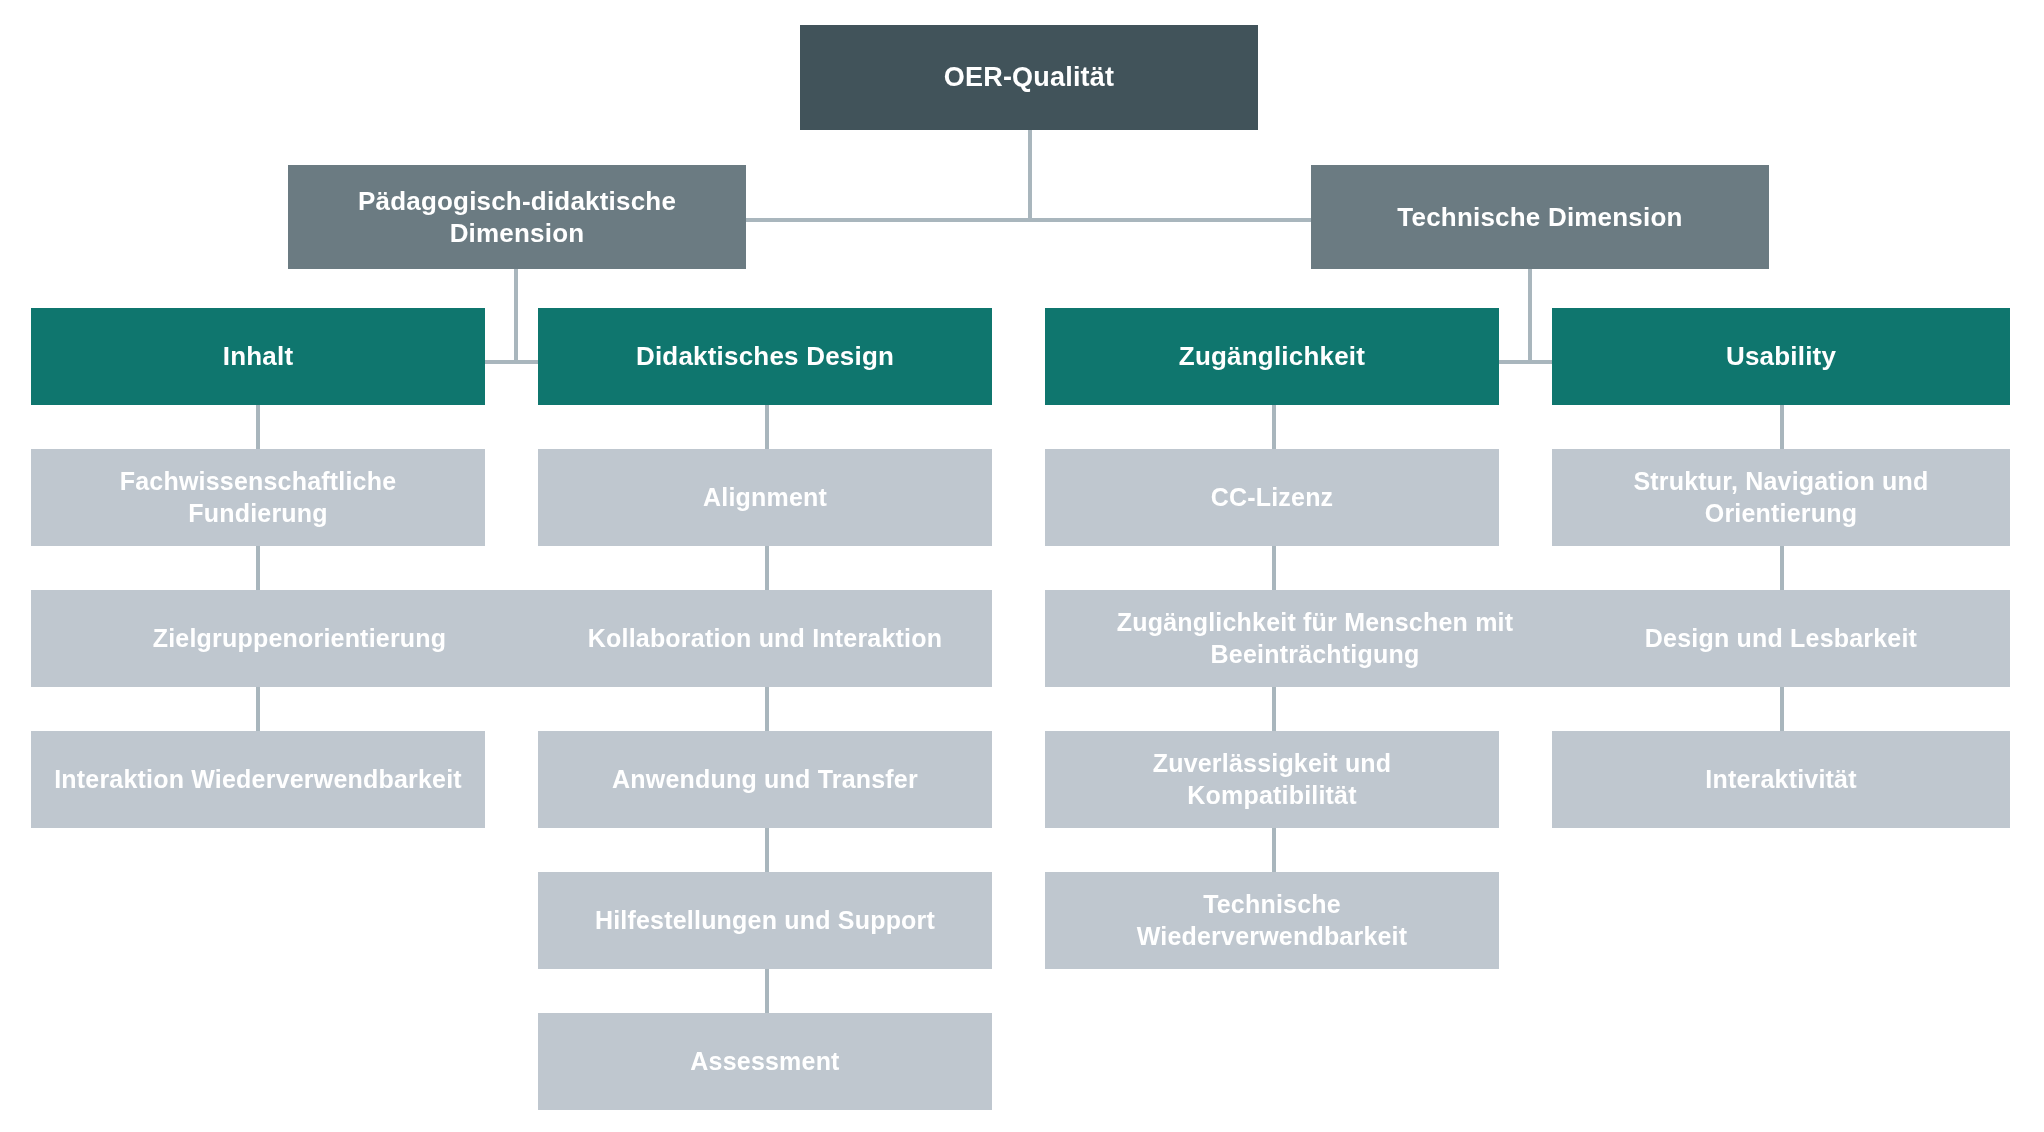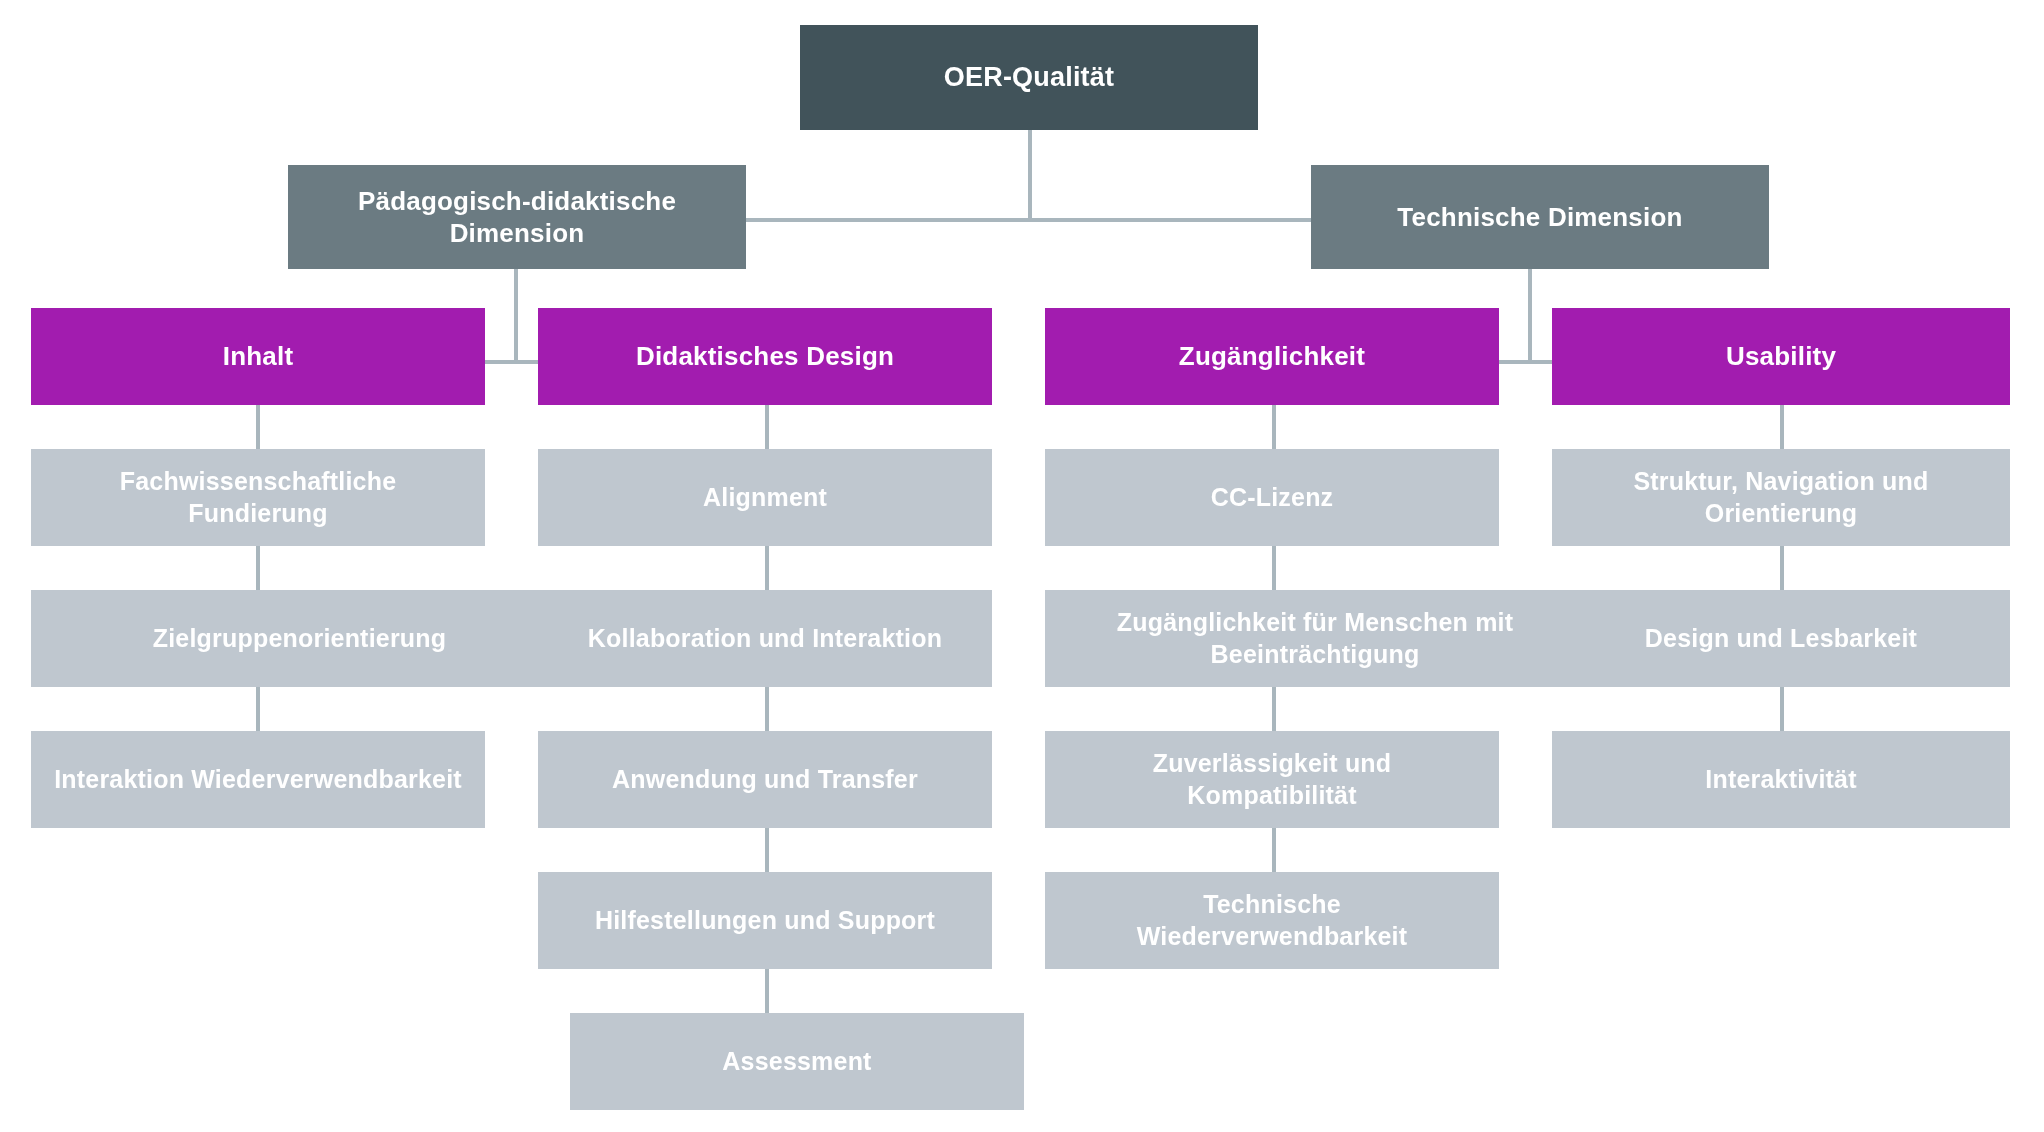--- a/index.html
+++ b/index.html
@@ -34,21 +34,21 @@
     background: #41535a;
     font-size: 27px;
     letter-spacing: 0.2px;
   }
   .lvl-dim {
     background: #6b7b82;
     font-size: 26px;
     letter-spacing: 0.2px;
   }
   .lvl-cat {
-    background: #a21caf;
+    background: #0f766e;
     font-size: 26px;
     letter-spacing: 0.2px;
   }
   .lvl-item {
     background: #bfc7cf;
     font-size: 25px;
     letter-spacing: 0.2px;
   }
   .conn {
     position: absolute;
@@ -101,21 +101,21 @@
   <div class="node lvl-cat" style="left:31px; top:308px; width:454px; height:97px;">Inhalt</div>
   <div class="node lvl-item" style="left:31px; top:449px; width:454px; height:97px;">Fachwissenschaftliche Fundierung</div>
   <div class="node lvl-item" style="left:31px; top:590px; width:537px; height:97px;">Zielgruppenorientierung</div>
   <div class="node lvl-item" style="left:31px; top:731px; width:454px; height:97px;">Interaktion Wiederverwendbarkeit</div>
 
   <div class="node lvl-cat" style="left:538px; top:308px; width:454px; height:97px;">Didaktisches Design</div>
   <div class="node lvl-item" style="left:538px; top:449px; width:454px; height:97px;">Alignment</div>
   <div class="node lvl-item" style="left:538px; top:590px; width:454px; height:97px;">Kollaboration und Interaktion</div>
   <div class="node lvl-item" style="left:538px; top:731px; width:454px; height:97px;">Anwendung und Transfer</div>
   <div class="node lvl-item" style="left:538px; top:872px; width:454px; height:97px;">Hilfestellungen und Support</div>
-  <div class="node lvl-item" style="left:538px; top:1013px; width:454px; height:97px;margin-left:32px;">Assessment</div>
+  <div class="node lvl-item" style="left:538px; top:1013px; width:454px; height:97px;">Assessment</div>
 
   <div class="node lvl-cat" style="left:1045px; top:308px; width:454px; height:97px;">Zugänglichkeit</div>
   <div class="node lvl-item" style="left:1045px; top:449px; width:454px; height:97px;">CC-Lizenz</div>
   <div class="node lvl-item" style="left:1045px; top:590px; width:540px; height:97px;">Zugänglichkeit für Menschen mit Beeinträchtigung</div>
   <div class="node lvl-item" style="left:1045px; top:731px; width:454px; height:97px;">Zuverlässigkeit und Kompatibilität</div>
   <div class="node lvl-item" style="left:1045px; top:872px; width:454px; height:97px;">Technische Wiederverwendbarkeit</div>
 
   <div class="node lvl-cat" style="left:1552px; top:308px; width:458px; height:97px;">Usability</div>
   <div class="node lvl-item" style="left:1552px; top:449px; width:458px; height:97px;">Struktur, Navigation und Orientierung</div>
   <div class="node lvl-item" style="left:1552px; top:590px; width:458px; height:97px;">Design und Lesbarkeit</div>

